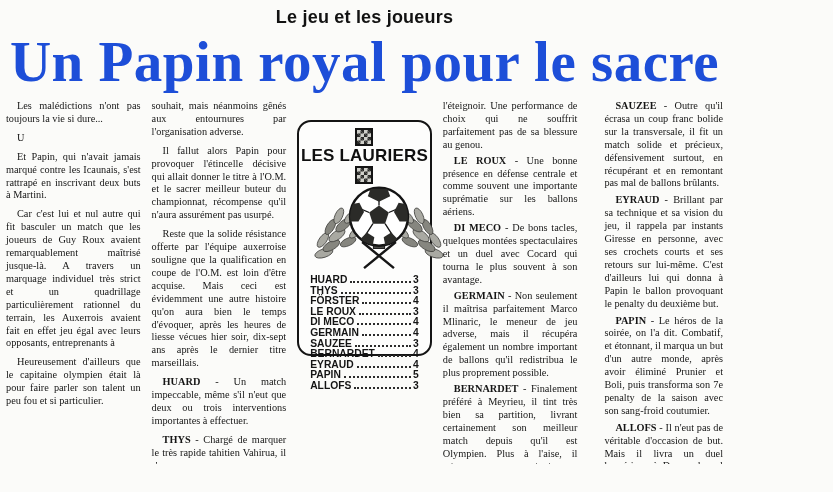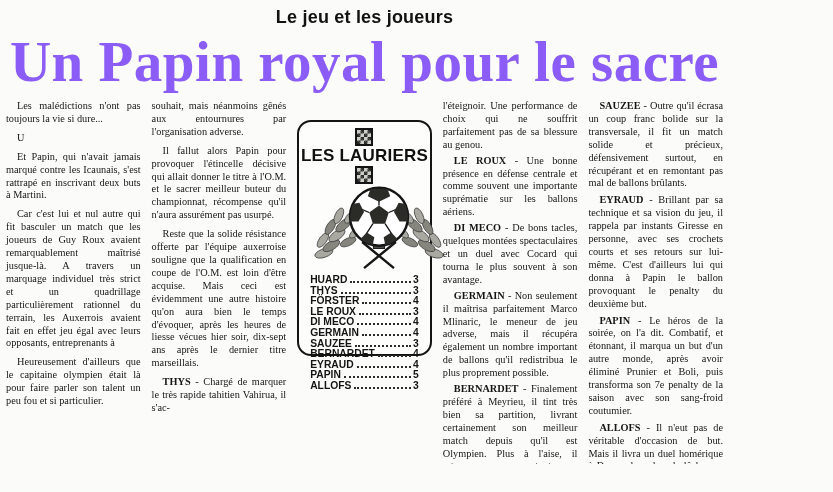--- a/index.html
+++ b/index.html
@@ -13,35 +13,35 @@
     text-align:center;
     font-family:"Liberation Sans", sans-serif;
     font-weight:bold;font-size:18px;
     padding-top:7px;letter-spacing:.2px;color:#121212;
   }
   .headline{
     margin:4px 0 8px;
     text-align:center;white-space:nowrap;
     font-family:"Liberation Serif", serif;
     font-weight:bold;font-size:57px;line-height:60px;
-    letter-spacing:.5px;color:#8b5cf6;
+    letter-spacing:.5px;color:#1d4ed8;
   }
   .columns{
     display:grid;grid-template-columns:repeat(5,1fr);gap:11px;
     padding:0 6px;height:364px;overflow:hidden;
   }
   .col{min-width:0;}
   .col p{
     margin:0 0 6px;font-size:10.3px;line-height:12.9px;
     text-align:justify;text-indent:11px;
   }
   .col p.noindent{text-indent:0;}
   .col p b{font-weight:bold;}
   .col[data-col="3"] p{margin-bottom:3px;}
-  .col[data-col="4"] p{margin-bottom:4px;}
+  .col[data-col="4"] p{margin-bottom:4px;margin-left:16px;}
   .col-tail p{margin:0 0 6px;font-size:10.3px;line-height:12.9px;text-align:justify;text-indent:11px;}
   .col-tail p.noindent{text-indent:0;}
   .byline{font-weight:bold;text-align:right !important;text-indent:0 !important;}
   
   .laurels{
     border:2px solid #141414;border-radius:14px;
     background:#fdfdfc;
     padding:6px 8px 8px;
     margin:20px 0 13px;
     height:218px;
@@ -90,20 +90,21 @@
         <p>U</p>
         <p>Et Papin, qui n'avait jamais marqué contre les Icaunais, s'est rattrapé en inscrivant deux buts à Martini.</p>
         <p>Car c'est lui et nul autre qui fit basculer un match que les joueurs de Guy Roux avaient remarquablement maîtrisé jusque-là. A travers un marquage individuel très strict et un quadrillage particulièrement rationnel du terrain, les Auxerrois avaient fait en effet jeu égal avec leurs opposants, entreprenants à</p>
         <p>Heureusement d'ailleurs que le capitaine olympien était là pour faire parler son talent un peu fou et si particulier.</p>
       </div>
 
     <div class="col" data-col="1">
         <p class="noindent">souhait, mais néanmoins gênés aux entournures par l'organisation adverse.</p>
         <p>Il fallut alors Papin pour provoquer l'étincelle décisive qui allait donner le titre à l'O.M. et le sacrer meilleur buteur du championnat, récompense qu'il n'aura assurément pas usurpé.</p>
         <p>Reste que la solide résistance offerte par l'équipe auxerroise souligne que la qualification en coupe de l'O.M. est loin d'être acquise. Mais ceci est évidemment une autre histoire qu'on aura bien le temps d'évoquer, après les heures de liesse vécues hier soir, dix-sept ans après le dernier titre marseillais.</p>
+        <p><b>HUARD</b> - Un match impeccable, même s'il n'eut que deux ou trois interventions importantes à effectuer.</p>
         <p><b>THYS</b> - Chargé de marquer le très rapide tahitien Vahirua, il s'ac-</p>
       </div>
 
     <div class="col">
       <div class="laurels">
         <div class="laurels-head">
           <span class="flag"></span>
           <span class="laurels-title">LES LAURIERS</span>
           <span class="flag"></span>
         </div>

